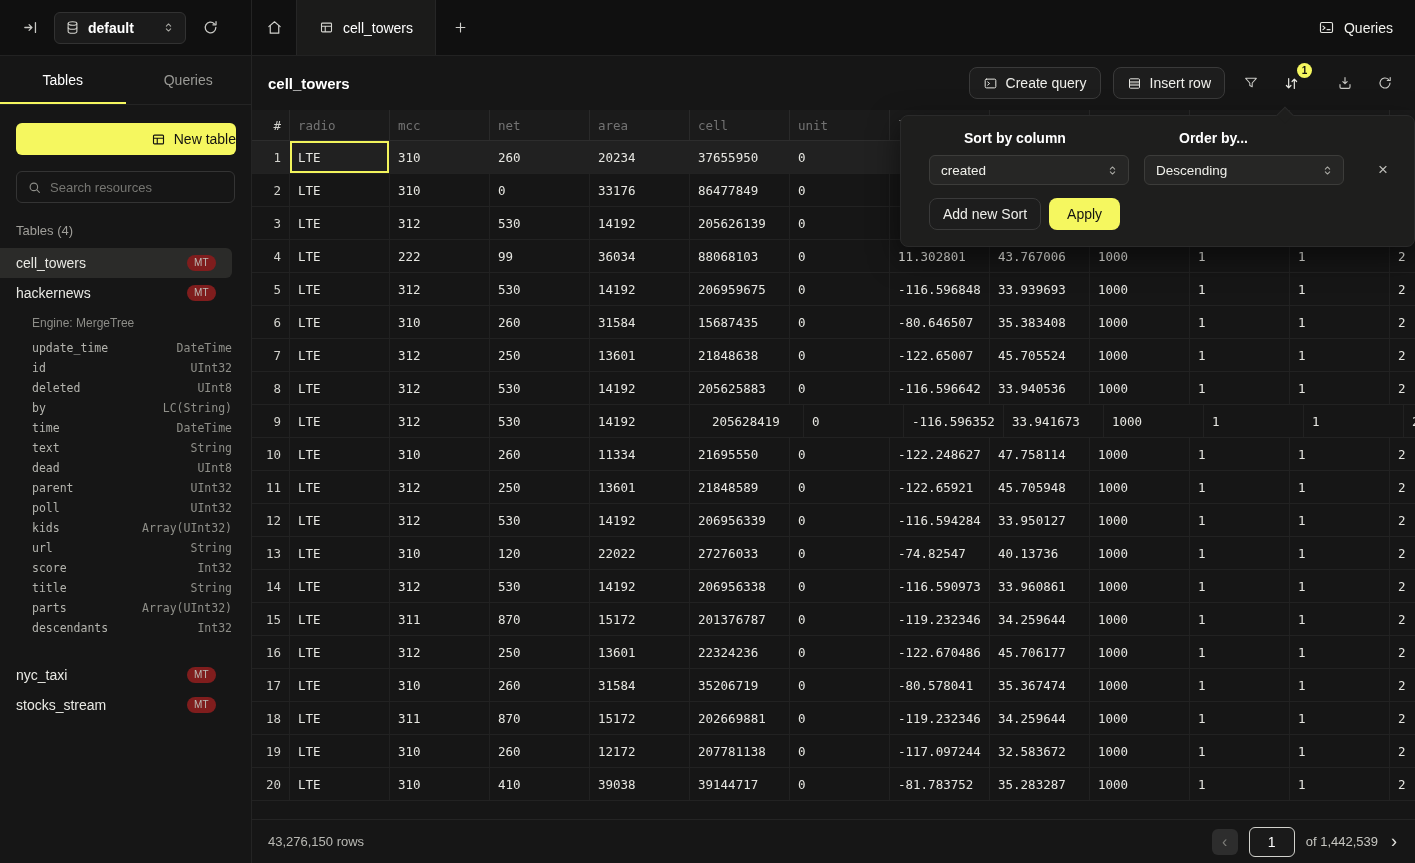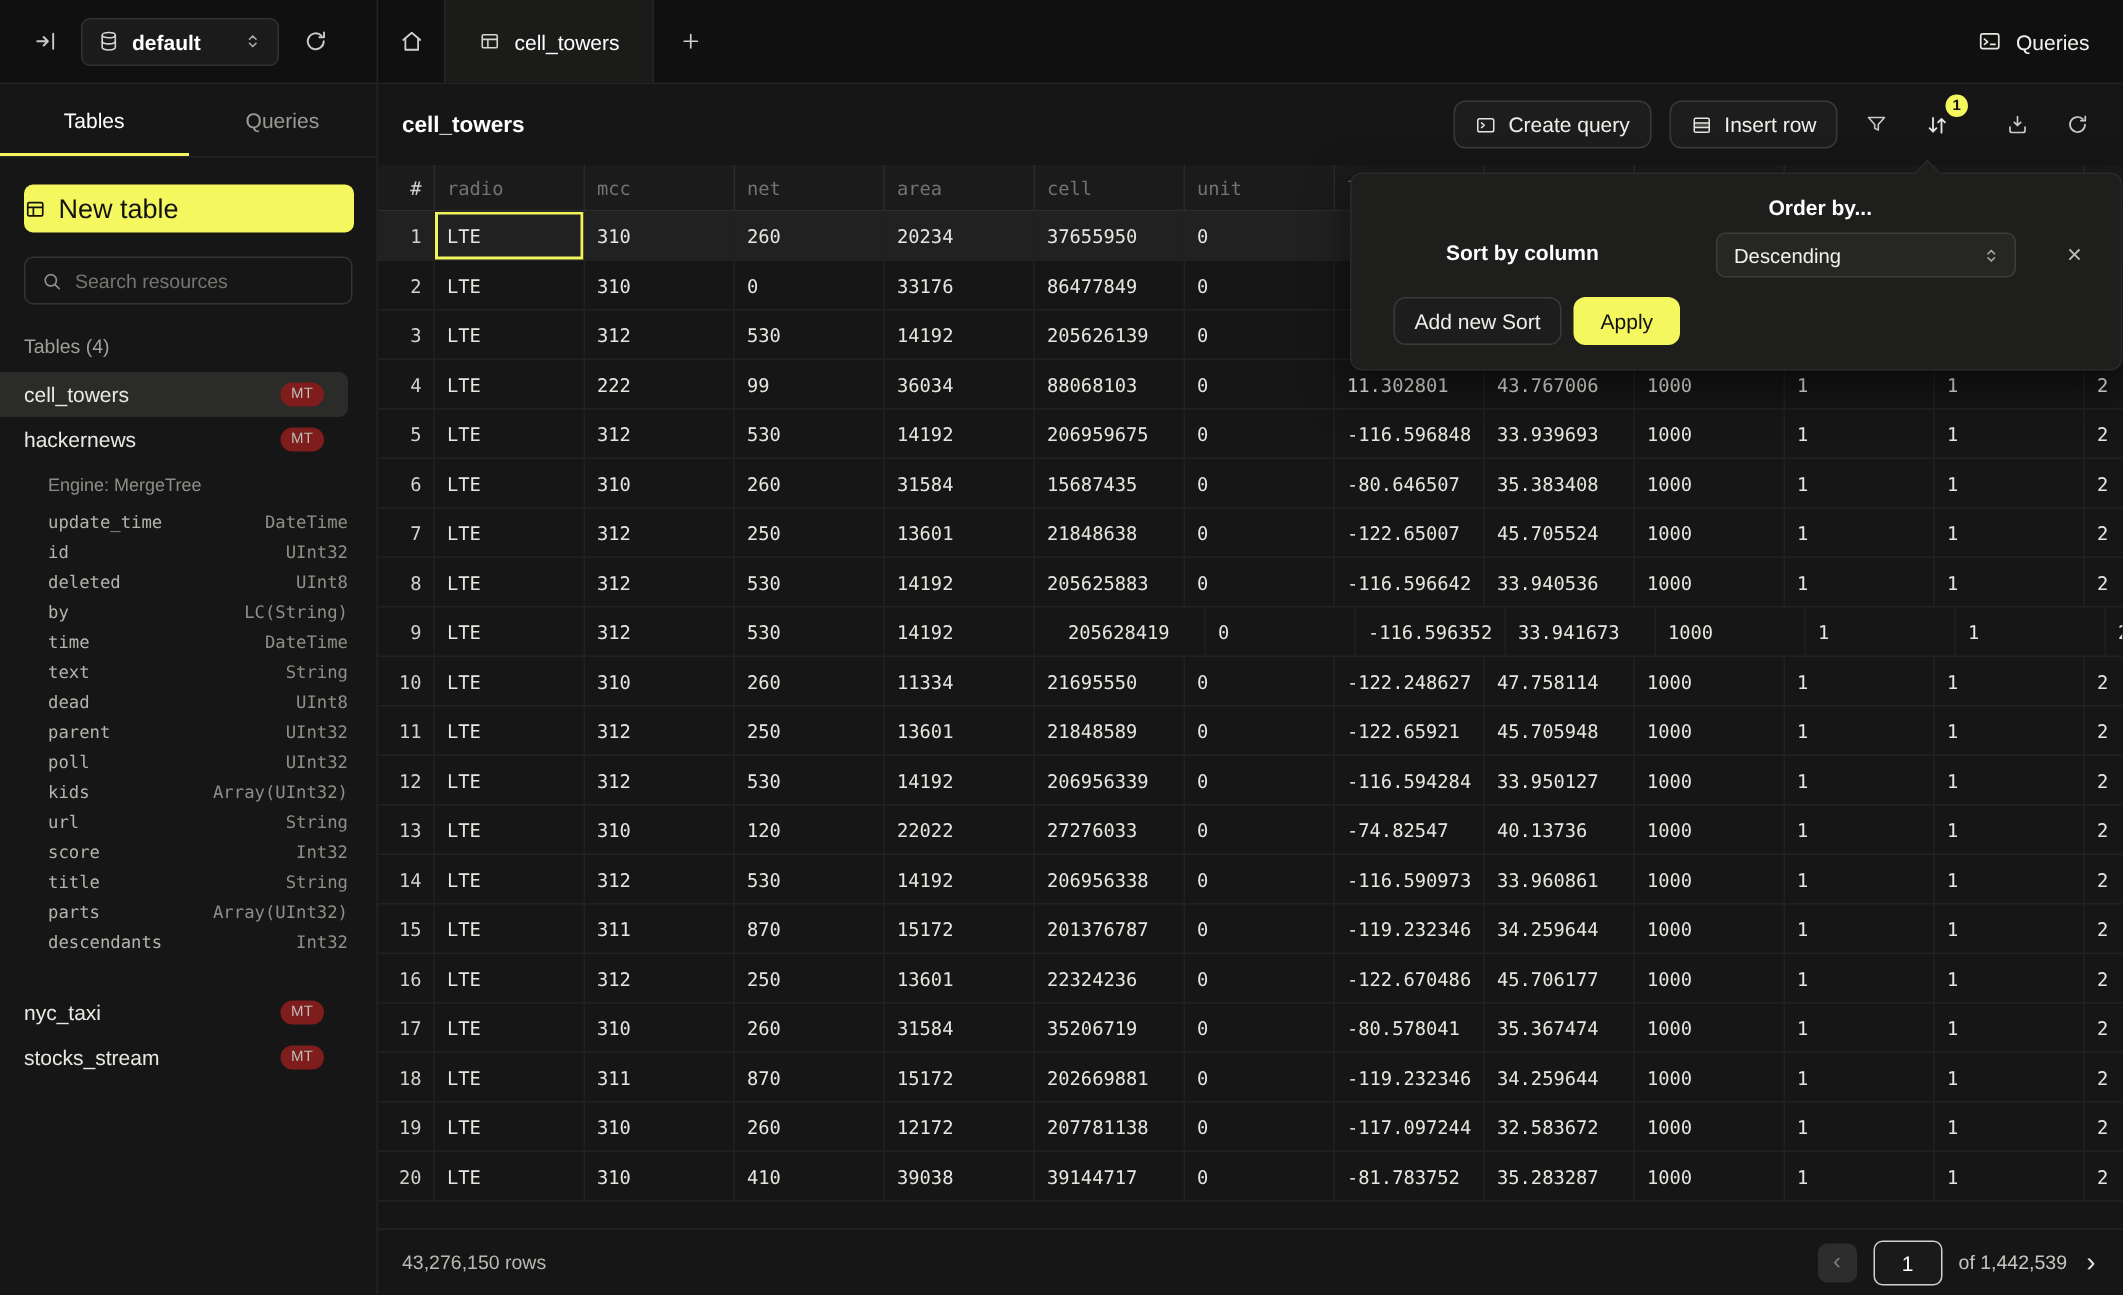--- a/index.html
+++ b/index.html
@@ -23,21 +23,21 @@
   .tab-add{width:48px;display:flex;align-items:center;justify-content:center;background:transparent;border:none;color:#cfcfcb;cursor:pointer;}
   .topbar-right{margin-left:auto;display:flex;align-items:center;padding-right:22px;}
   .queries-btn{display:flex;align-items:center;gap:9px;background:transparent;border:none;color:#f2f2ee;font-size:14px;cursor:pointer;}
 
   
   .sidebar{position:absolute;top:56px;left:0;width:252px;bottom:0;background:#161616;border-right:1px solid #242424;}
   .side-tabs{height:49px;display:flex;border-bottom:1px solid #242424;}
   .side-tab{flex:1;display:flex;align-items:center;justify-content:center;font-size:14px;color:#9a9a96;position:relative;cursor:pointer;}
   .side-tab.active{color:#ffffff;}
   .side-tab.active::after{content:'';position:absolute;left:0;right:0;bottom:0;height:2px;background:#f5f75f;}
-  .new-table-btn{margin:18px 16px 0;width:220px;height:32px;background:#f5f75f;color:#131310;border:none;border-radius:6px;display:flex;align-items:center;justify-content:flex-start;gap:8px;font-size:18px;font-family:inherit;cursor:pointer;}
+  .new-table-btn{margin:18px 16px 0;width:220px;height:32px;background:#f5f75f;color:#131310;border:none;border-radius:6px;display:flex;align-items:center;justify-content:flex-end;gap:8px;font-size:14px;font-family:inherit;cursor:pointer;}
   .search-box{margin:16px 16px 0;height:32px;border:1px solid #343434;border-radius:6px;display:flex;align-items:center;gap:8px;padding:0 10px;}
   .search-box input{flex:1;background:transparent;border:none;outline:none;color:#ddddd8;font-size:13px;font-family:inherit;}
   .search-box input::placeholder{color:#767672;}
   .side-section-label{margin:20px 16px 10px;font-size:13px;color:#a09f9a;}
   .side-item{height:30px;display:flex;align-items:center;justify-content:space-between;padding:0 16px;margin-right:19px;font-size:14px;color:#e9e9e4;border-radius:0 6px 6px 0;cursor:pointer;}
   .side-item.selected{background:#2b2b29;}
   .mt-badge{background:#7f1d1d;color:#bcbcb6;font-size:10px;line-height:1;padding:3px 7px;border-radius:9px;letter-spacing:.3px;}
   .engine-label{padding:8px 16px 2px 32px;font-size:12px;color:#8d8d88;}
   .schema-list{padding:6px 0 8px;}
   .schema-row{display:flex;justify-content:space-between;align-items:center;height:20px;padding:0 19px 0 32px;font-family:"DejaVu Sans Mono", monospace;font-size:11.5px;}
@@ -664,20 +664,28 @@
       <span class="pg-total">of 1,442,539</span>
       <button class="pg-next">›</button>
     </div>
   </footer>
 
   <div class="sort-popup">
     <div class="caret"></div>
     <div class="pop-grid">
       <div class="pop-col">
         <div class="pop-label">Sort by column</div>
+        <div class="pop-select">
+          <span>created</span>
+          <span>
+            <svg width="13" height="13" viewBox="0 0 24 24" fill="none" stroke="#a9a9a4" stroke-width="2" stroke-linecap="round" stroke-linejoin="round">
+                <path d="M8 9.5 12 5.5l4 4M8 14.5l4 4 4-4"></path>
+              </svg>
+          </span>
+        </div>
       </div>
       <div class="pop-col">
         <div class="pop-label">Order by...</div>
         <div class="pop-select">
           <span>Descending</span>
           <span>
             <svg width="13" height="13" viewBox="0 0 24 24" fill="none" stroke="#a9a9a4" stroke-width="2" stroke-linecap="round" stroke-linejoin="round">
                 <path d="M8 9.5 12 5.5l4 4M8 14.5l4 4 4-4"></path>
               </svg>
           </span>

